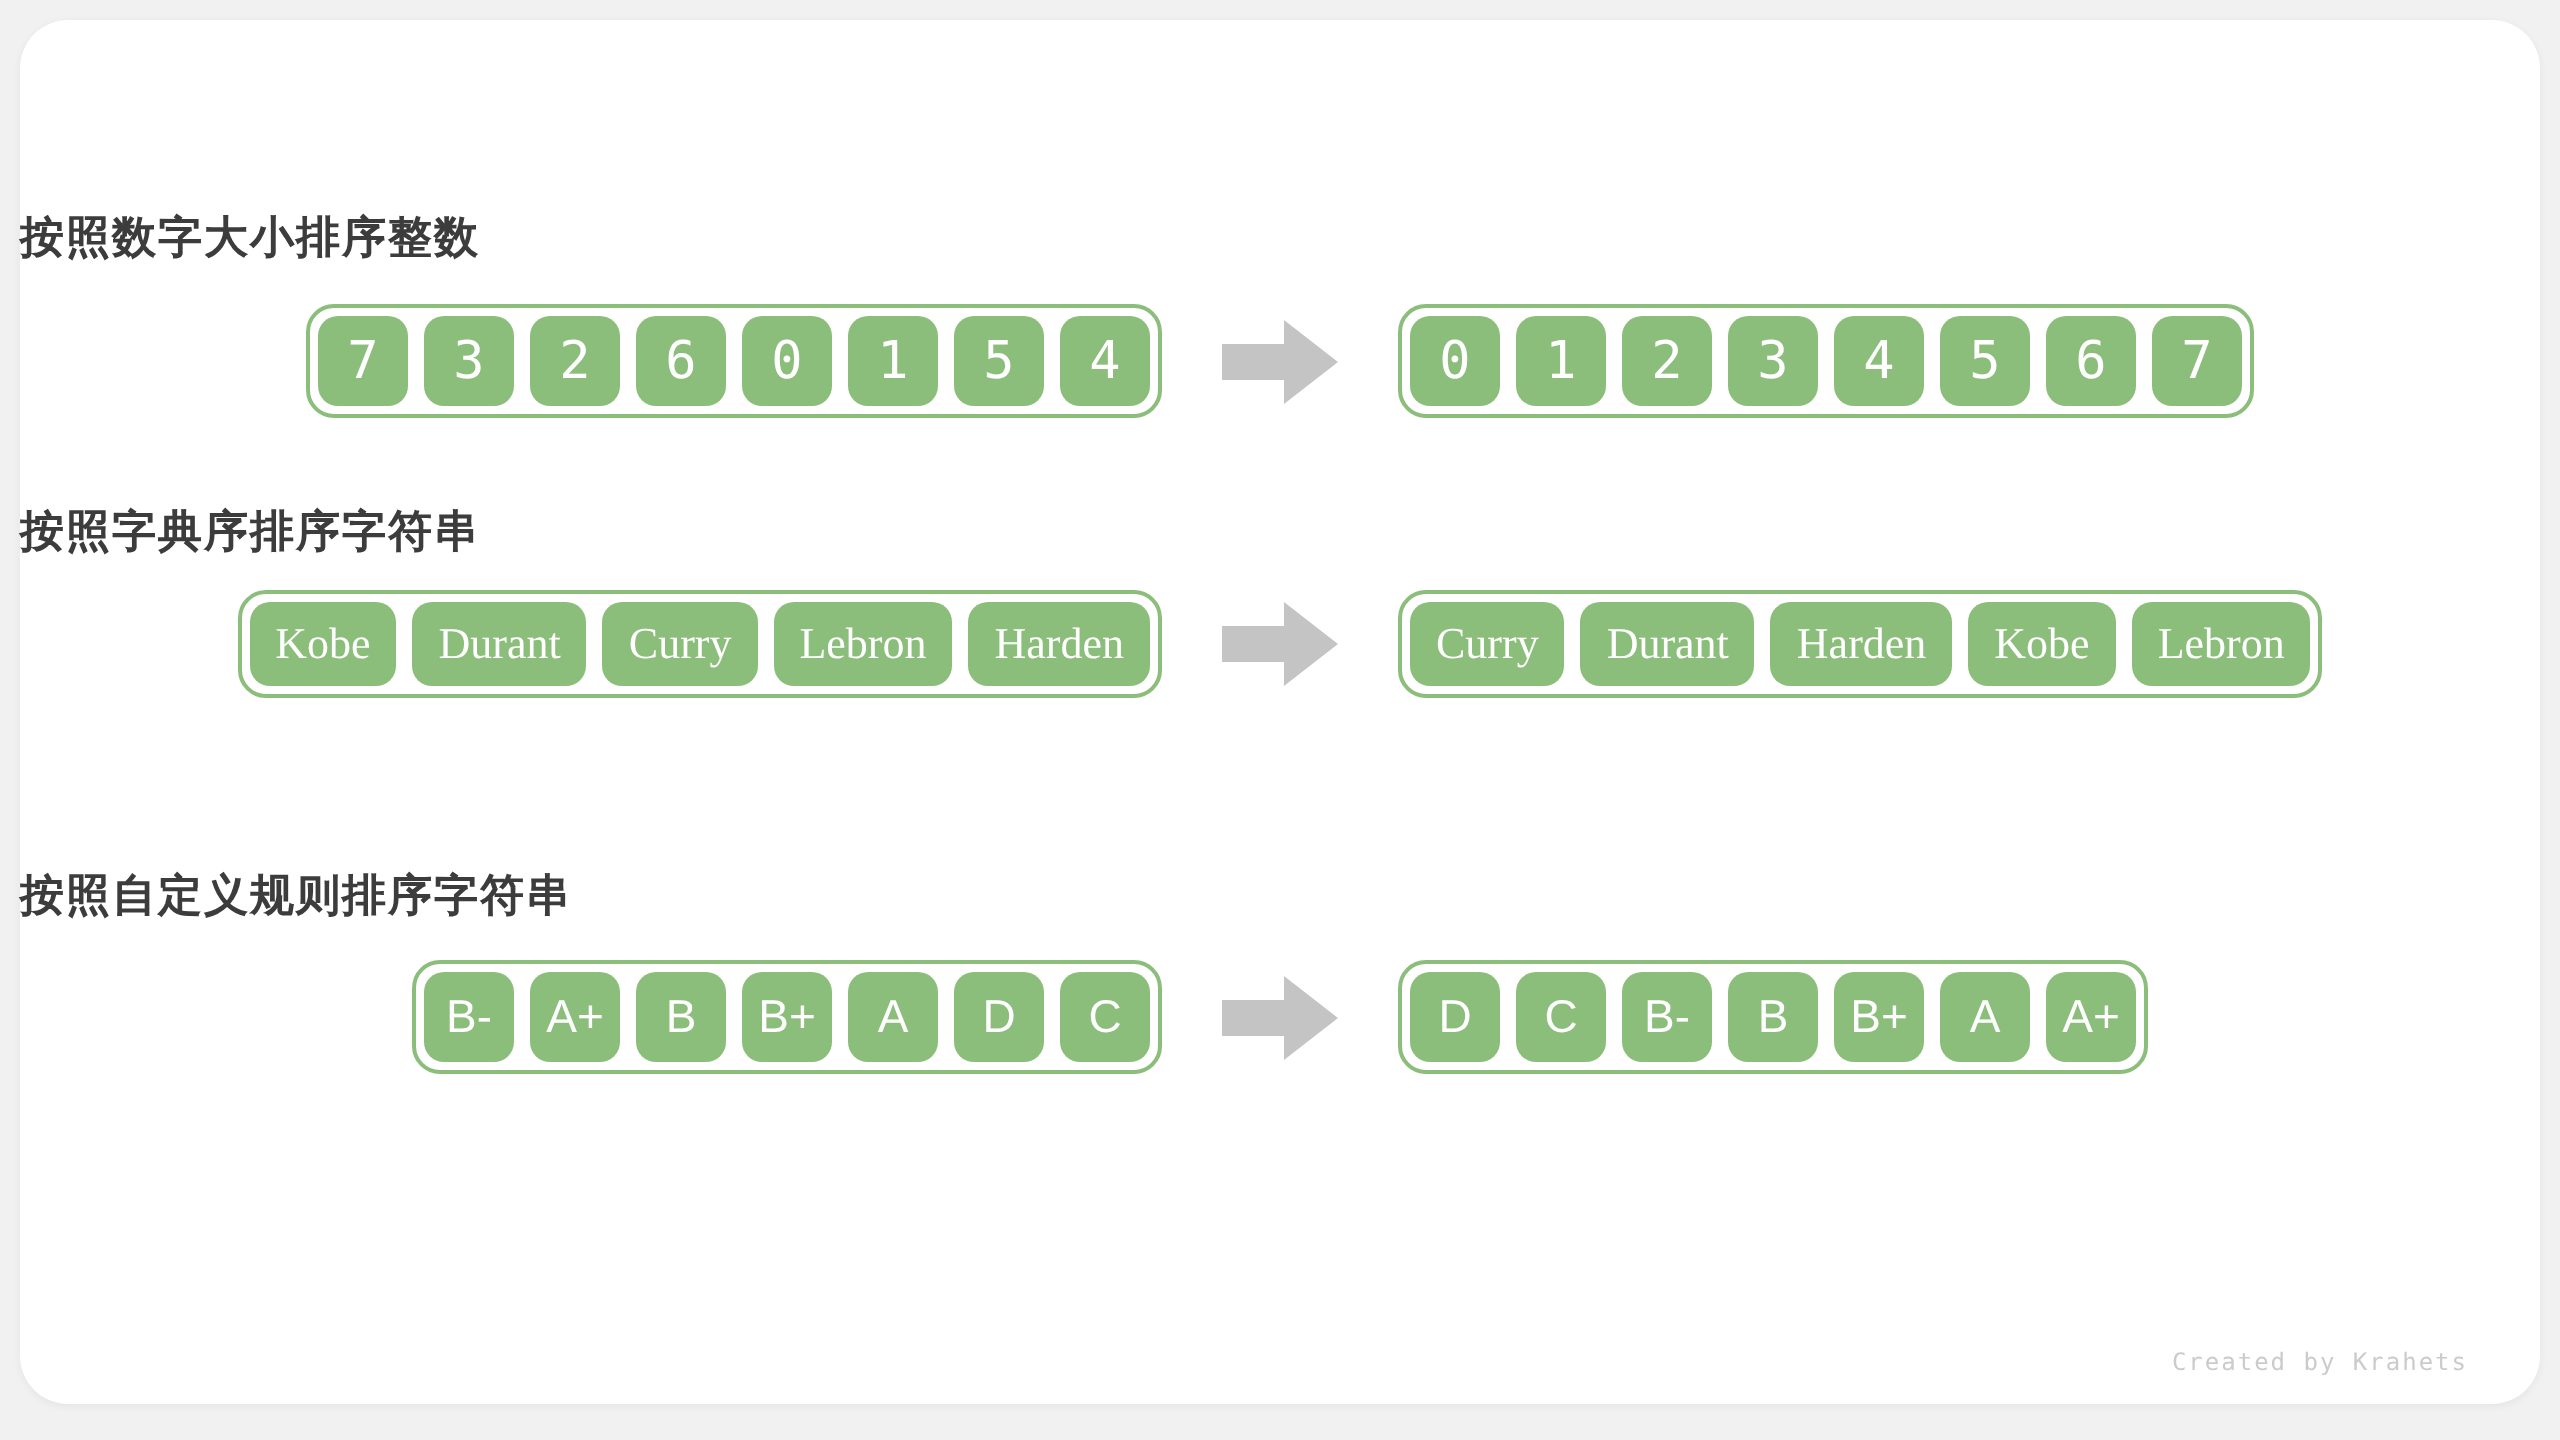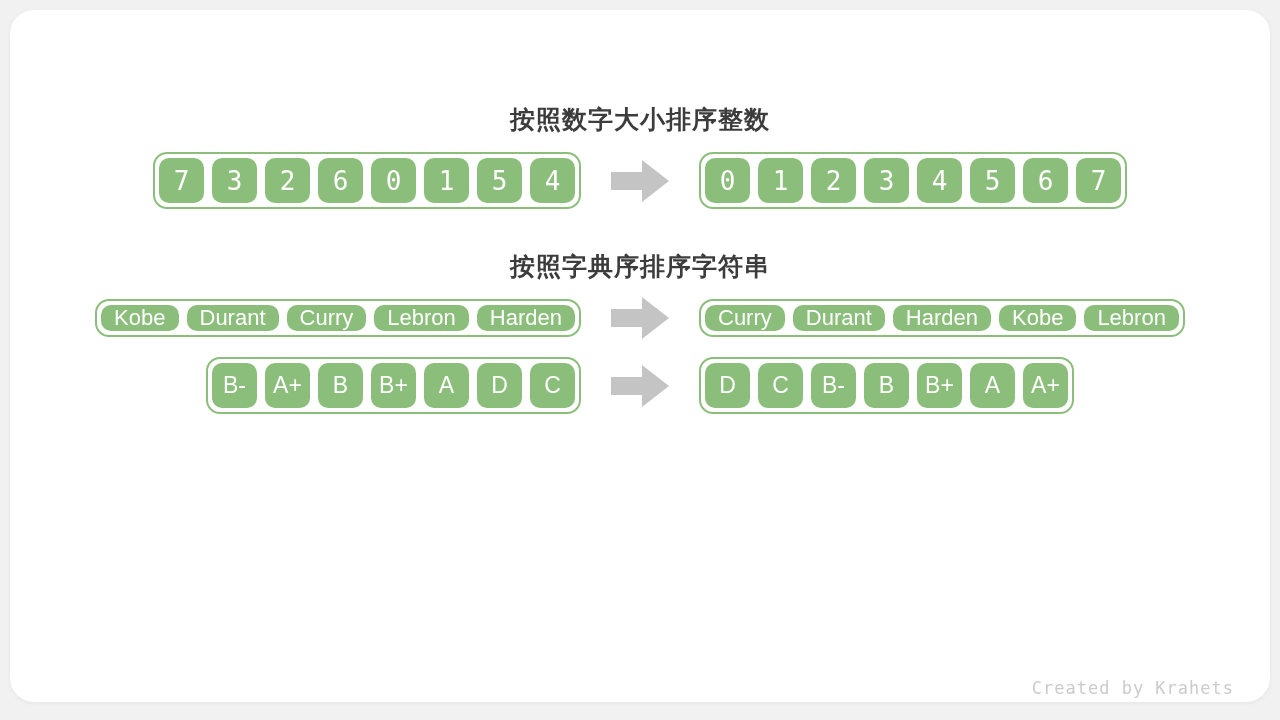--- a/index.html
+++ b/index.html
@@ -20,22 +20,22 @@
   }
   .card {
     position: relative;
     width: 1260px; height: 692px;
     margin: 10px auto;
     background: var(--card_bg);
     border-radius: 24px;
     box-shadow: 0 1px 4px rgba(0,0,0,0.06);
   }
   .section-title {
-    text-align: center;
-    font-size: 25px;
+    text-align: left;
+    font-size: 22px;
     font-weight: bold;
     color: var(--title);
     line-height: 32px;
     letter-spacing: 1px;
   }
   .arrays {
     display: flex;
     justify-content: center;
     align-items: center;
   }
@@ -56,42 +56,42 @@
     align-items: center;
     justify-content: center;
     text-align: center;
   }
   .cell.num {
     width: 45px; height: 45px;
     font-family: "DejaVu Sans Mono", monospace;
     font-size: 26px;
   }
   .cell.word {
-    height: 26px;
+    height: 42px;
     padding: 0 13px;
-    font-family: Liberation Sans, sans-serif;
+    font-family: Liberation Serif, serif;
     font-size: 22px;
   }
   .cell.grade {
     width: 45px; height: 45px;
     font-family: "Liberation Sans", "DejaVu Sans", sans-serif;
     font-size: 23px;
   }
   .arrow { margin: 0 30px; flex: none; display: flex; align-items: center; }
   #s0-title { padding-top: 93px; }
   #s0-arrays { margin-top: 17px; }
   #s1-title { margin-top: 41px; }
   #s1-arrays { margin-top: 13px; }
   #s2-title { margin-top: 83px; }
   #s2-arrays { margin-top: 16px; }
   .watermark {
     position: absolute;
-    right: 36px; bottom: 4px;
+    right: 36px; bottom: 14px;
     font-family: "DejaVu Sans Mono", monospace;
-    font-size: 17px;
+    font-size: 12px;
     color: var(--watermark);
     letter-spacing: 1px;
   }
 </style>
 </head>
 <body>
 
 <div class="card">
 
   <div class="section-title" id="s0-title">按照数字大小排序整数</div>
@@ -139,20 +139,21 @@
     </span>
     <div class="array-box">
       <span class="cell word">Curry</span>
       <span class="cell word">Durant</span>
       <span class="cell word">Harden</span>
       <span class="cell word">Kobe</span>
       <span class="cell word">Lebron</span>
     </div>
   </div>
 
+  <div class="section-title" id="s2-title">按照自定义规则排序字符串</div>
   <div class="arrays" id="s2-arrays">
     <div class="array-box">
       <span class="cell grade">B-</span>
       <span class="cell grade">A+</span>
       <span class="cell grade">B</span>
       <span class="cell grade">B+</span>
       <span class="cell grade">A</span>
       <span class="cell grade">D</span>
       <span class="cell grade">C</span>
     </div>

